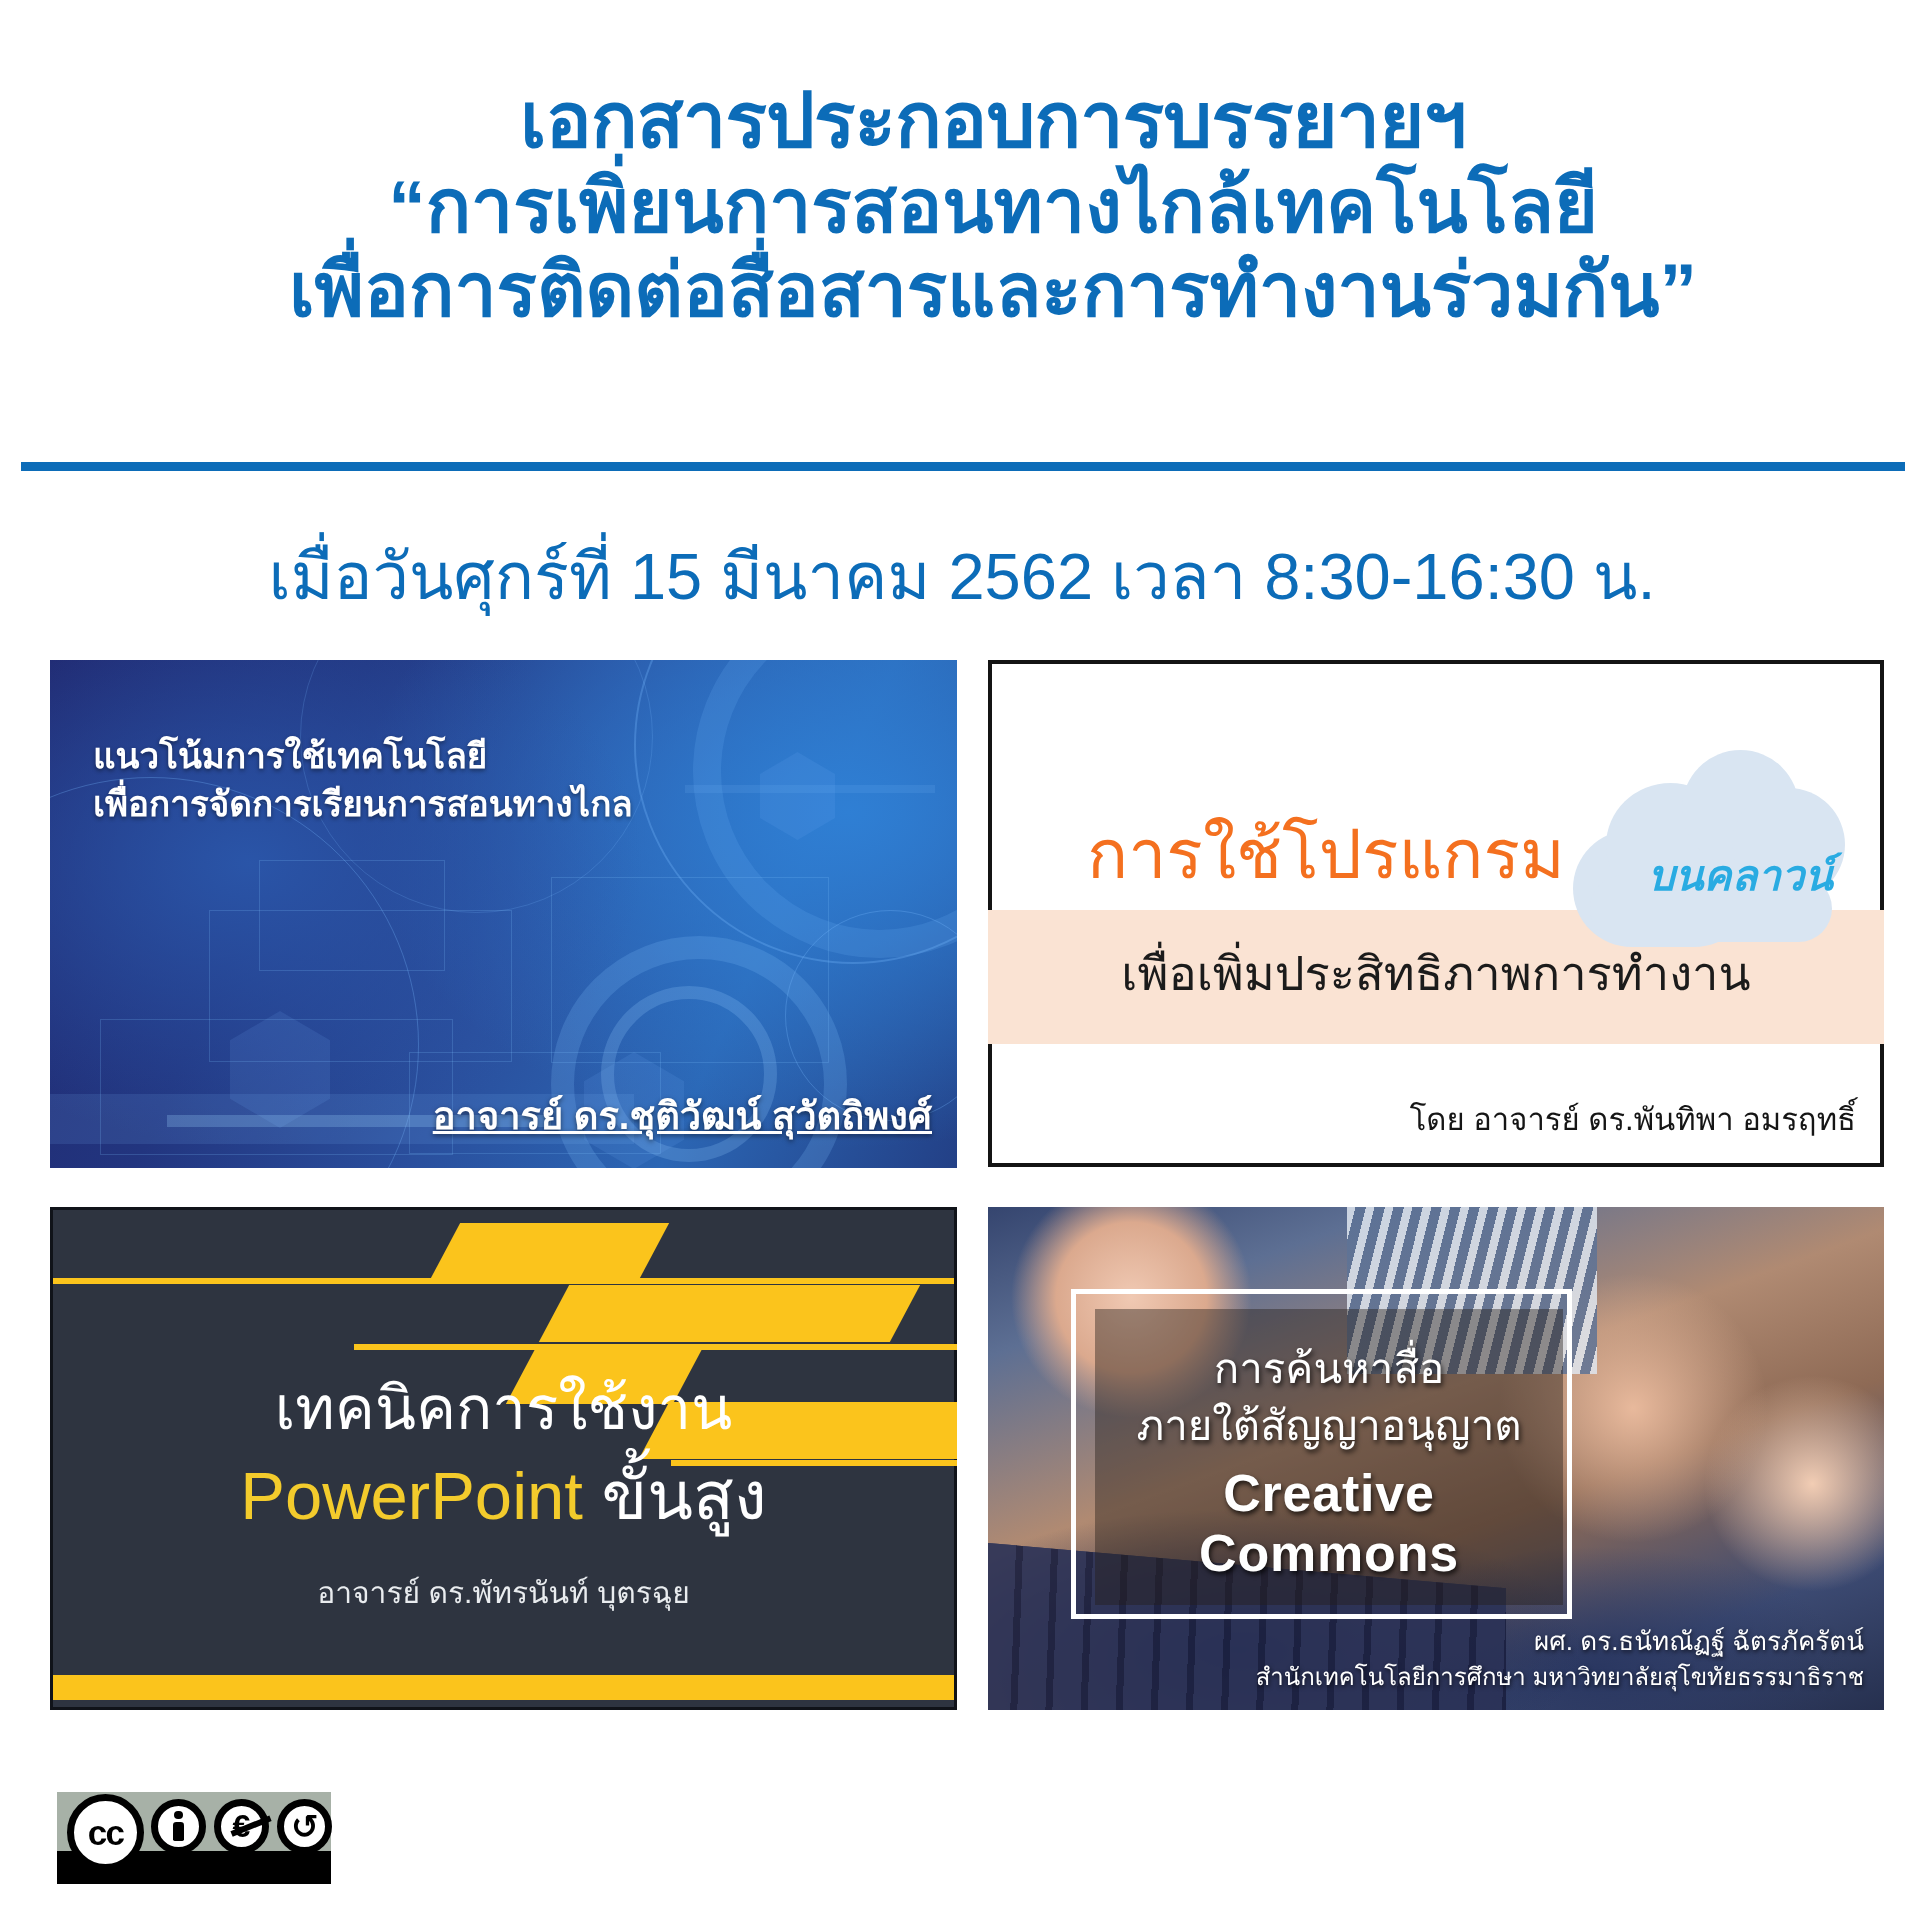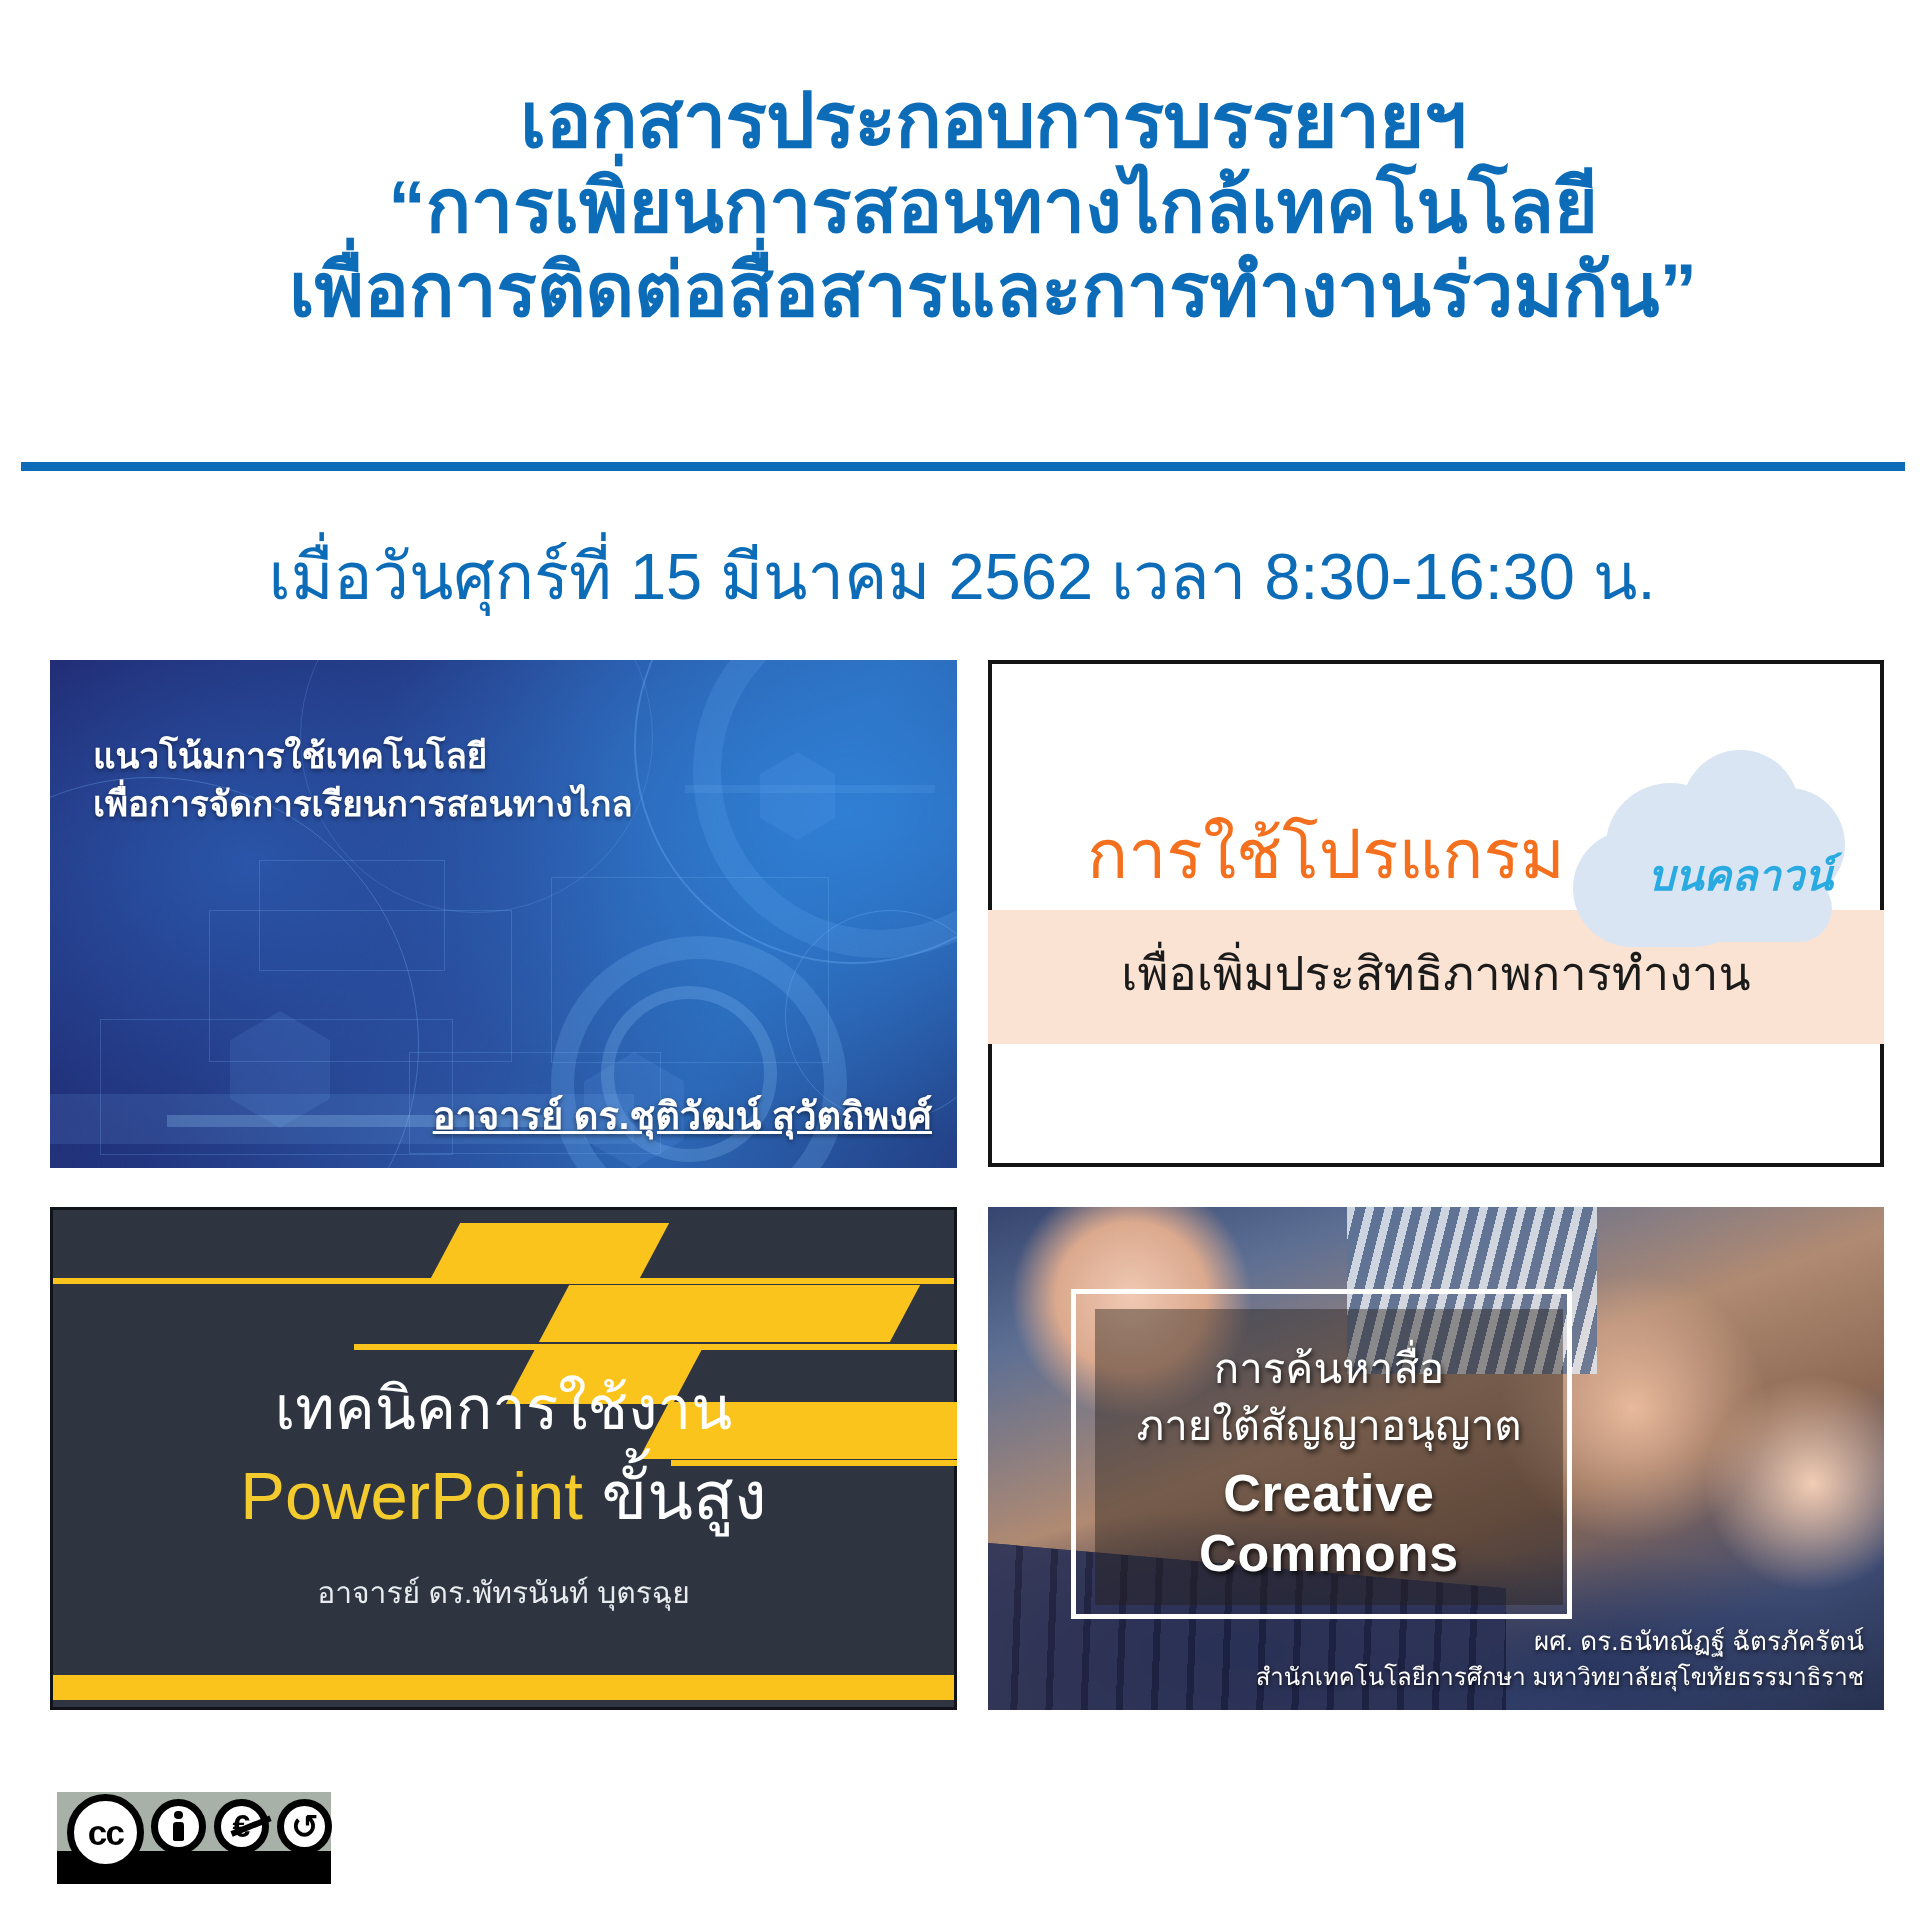--- a/index.html
+++ b/index.html
@@ -252,20 +252,21 @@
       <div class="s2-cloud">
         <span class="cl a"></span>
           <span class="cl b"></span>
           <span class="cl c"></span>
         <span class="cl d"></span>
           <span class="cl e"></span>
       </div>
       <div class="s2-title">การใช้โปรแกรม</div>
       <div class="s2-cloudtext">บนคลาวน์</div>
       <div class="s2-sub">เพื่อเพิ่มประสิทธิภาพการทำงาน</div>
+      <div class="s2-by">โดย อาจารย์ ดร.พันทิพา อมรฤทธิ์</div>
     </div>
 
     <div class="slide s4">
       <div class="s4-photo">
         <div class="s4-stripes"></div>
         <div class="s4-kbd"></div>
       </div>
       <div class="s4-wframe"></div>
       <div class="s4-shade"></div>
       <div class="s4-text">

